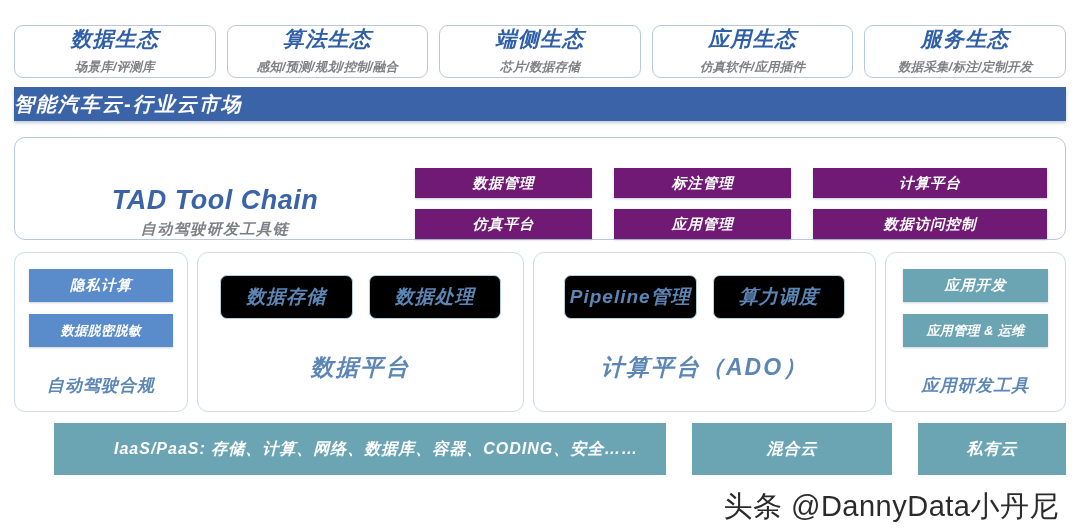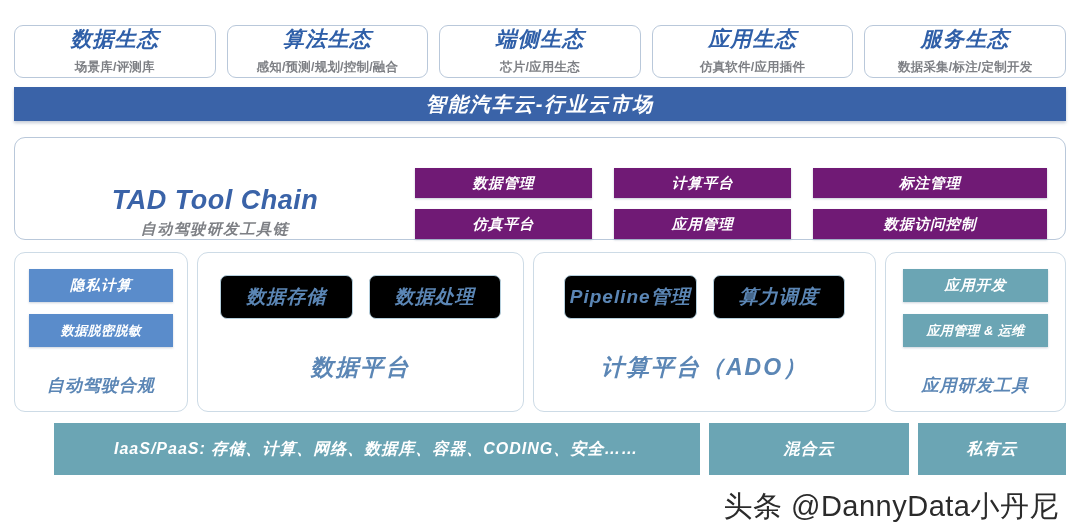--- a/index.html
+++ b/index.html
@@ -46,33 +46,34 @@
     font-size: 21px;
     font-weight: bold;
     font-style: italic;
     color: #2f5fa8;
     letter-spacing: 1.2px;
     line-height: 1.15;
   }
   .eco-sub {
     font-size: 12.5px;
     font-weight: bold;
+    font-style: italic;
     color: #7e8085;
     margin-top: 8px;
     letter-spacing: 0.2px;
   }
 
   
   .market-band {
     margin-top: 9px;
     height: 34px;
     background: #3a63a8;
     display: flex;
     align-items: center;
-    justify-content: center;
+    justify-content: flex-start;
     box-shadow: 0 2px 3px rgba(90,110,140,0.35);
   }
   .market-band-text {
     color: #ffffff;
     font-size: 20px;
     font-weight: bold;
     font-style: italic;
     letter-spacing: 2px;
   }
 
@@ -203,21 +204,21 @@
     color: #5b86b5;
     letter-spacing: 1px;
     box-sizing: border-box;
   }
 
   
   .infra-row {
     margin-top: 11px;
     height: 52px;
     display: flex;
-    gap: 9px;
+    gap: 26px;
     padding-left: 40px;
   }
   .infra-seg {
     background: #6ba5b4;
     display: flex;
     align-items: center;
     color: #ffffff;
     font-size: 16px;
     font-weight: bold;
     font-style: italic;
@@ -253,21 +254,21 @@
     <div class="eco-card">
       <div class="eco-title">数据生态</div>
       <div class="eco-sub">场景库/评测库</div>
     </div>
     <div class="eco-card">
       <div class="eco-title">算法生态</div>
       <div class="eco-sub">感知/预测/规划/控制/融合</div>
     </div>
     <div class="eco-card">
       <div class="eco-title">端侧生态</div>
-      <div class="eco-sub">芯片/应用生态</div>
+      <div class="eco-sub">芯片/数据存储</div>
     </div>
     <div class="eco-card">
       <div class="eco-title">应用生态</div>
       <div class="eco-sub">仿真软件/应用插件</div>
     </div>
     <div class="eco-card">
       <div class="eco-title">服务生态</div>
       <div class="eco-sub">数据采集/标注/定制开发</div>
     </div>
   </div>
@@ -276,22 +277,22 @@
     <span class="market-band-text">智能汽车云-行业云市场</span>
   </div>
 
   <div class="toolchain">
     <div class="tc-brand">
       <div class="tc-brand-title">TAD Tool Chain</div>
       <div class="tc-brand-sub">自动驾驶研发工具链</div>
     </div>
     <div class="tc-grid">
       <div class="tc-btn">数据管理</div>
+      <div class="tc-btn">标注管理</div>
       <div class="tc-btn">计算平台</div>
-      <div class="tc-btn">标注管理</div>
       <div class="tc-btn">仿真平台</div>
       <div class="tc-btn">应用管理</div>
       <div class="tc-btn">数据访问控制</div>
     </div>
   </div>
 
   <div class="platform-row">
 
     <div class="panel panel-compliance">
       <div class="solid-btn blue">隐私计算</div>

